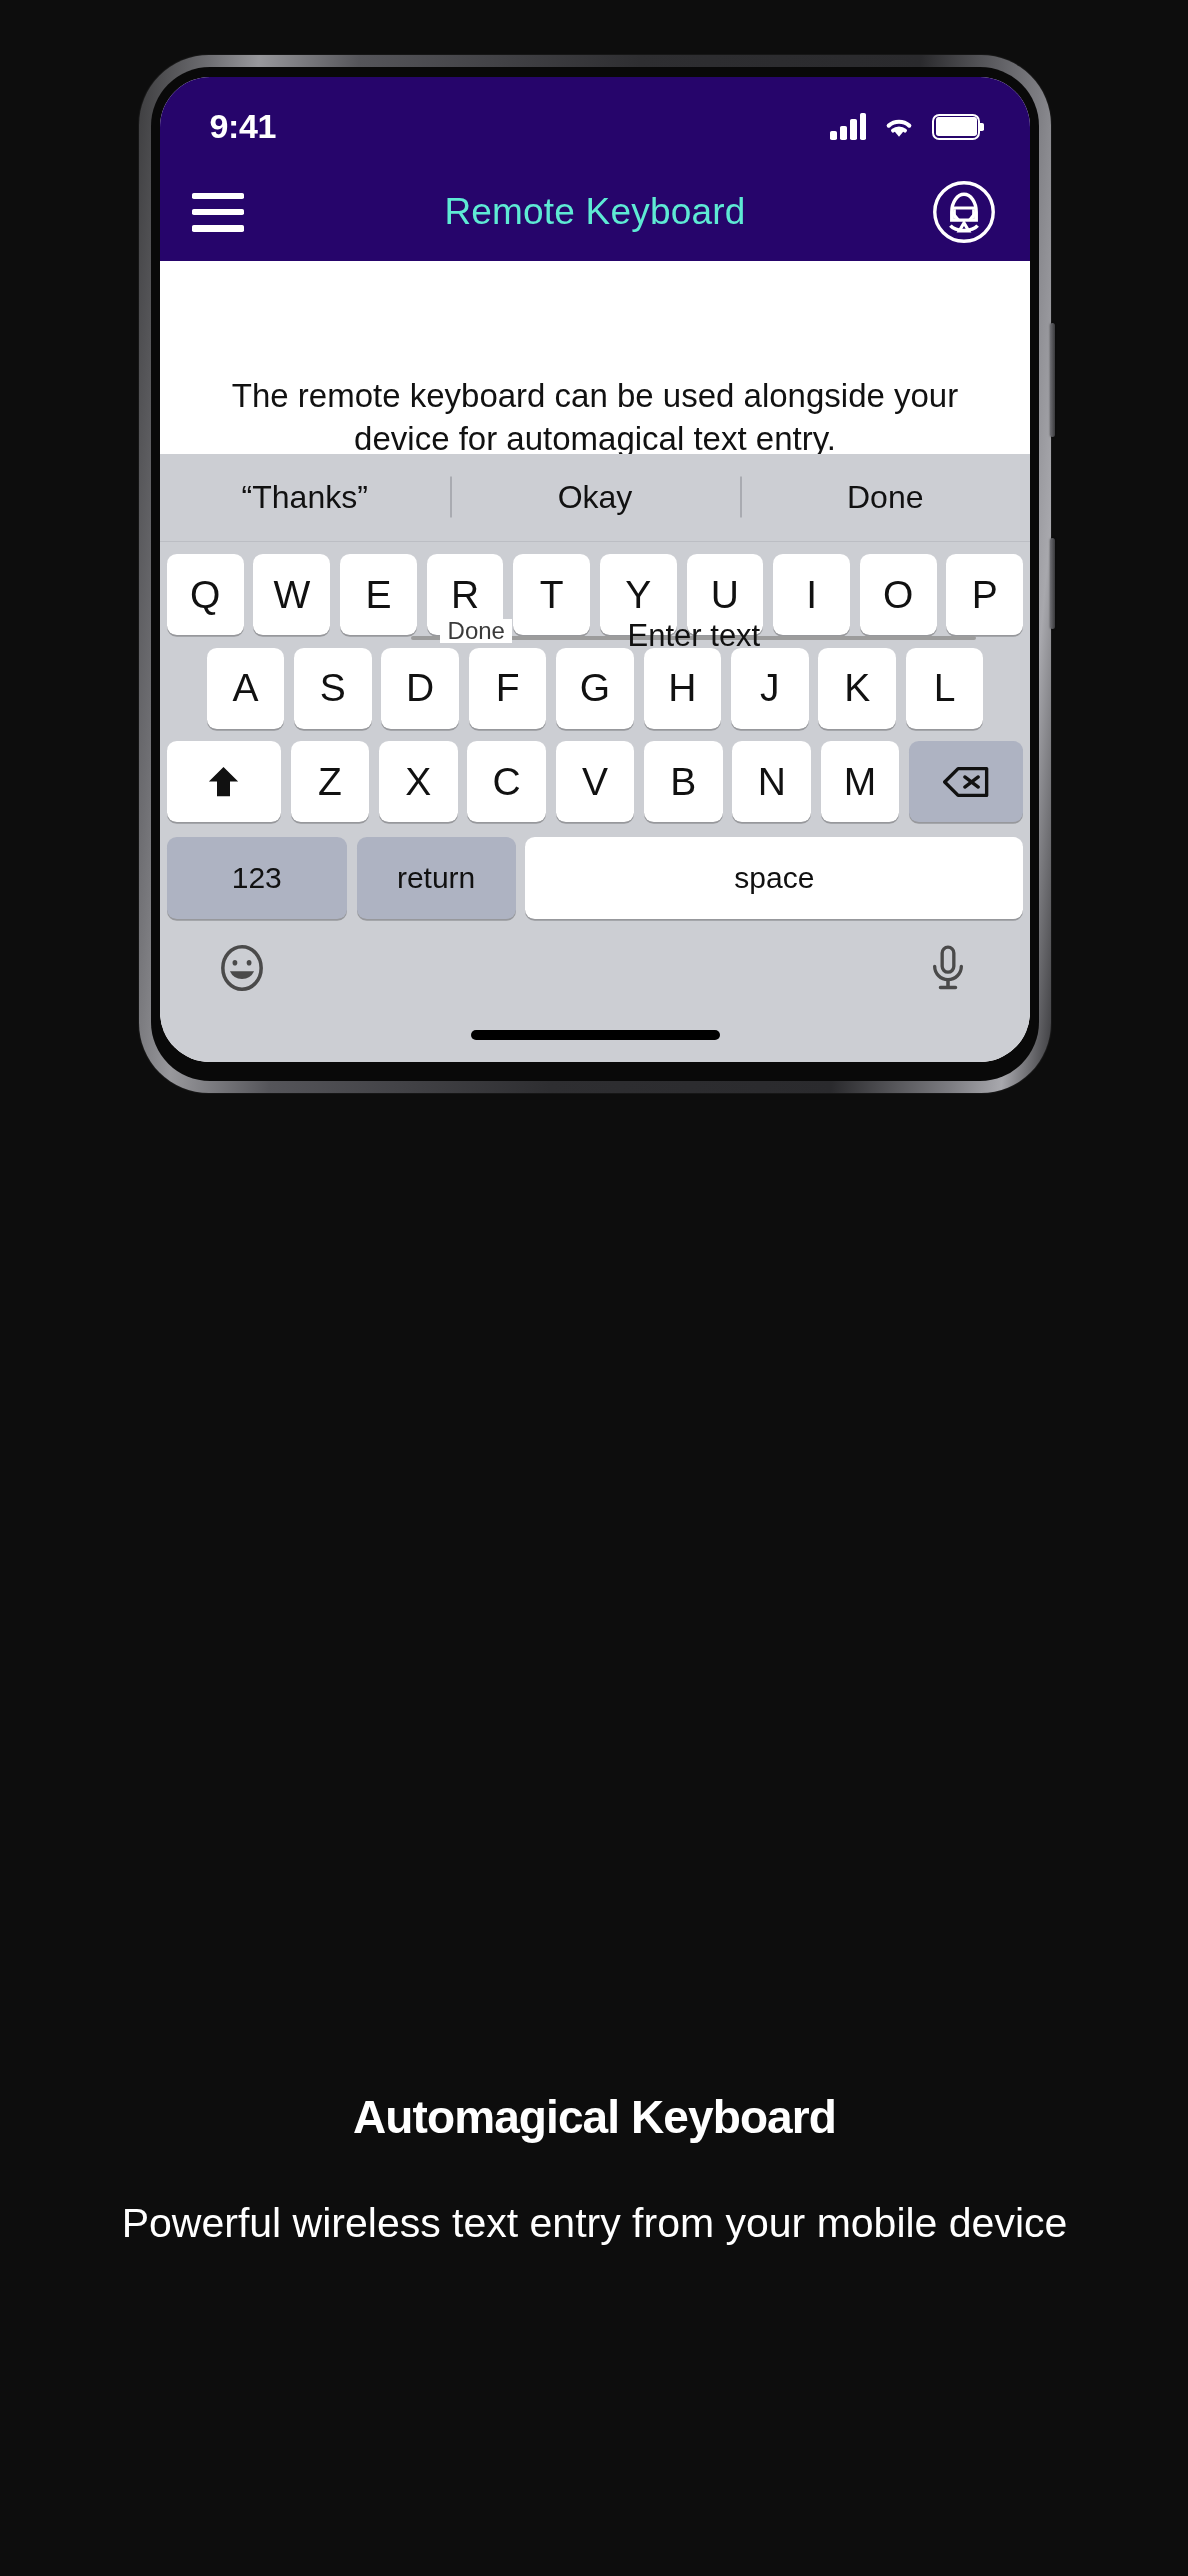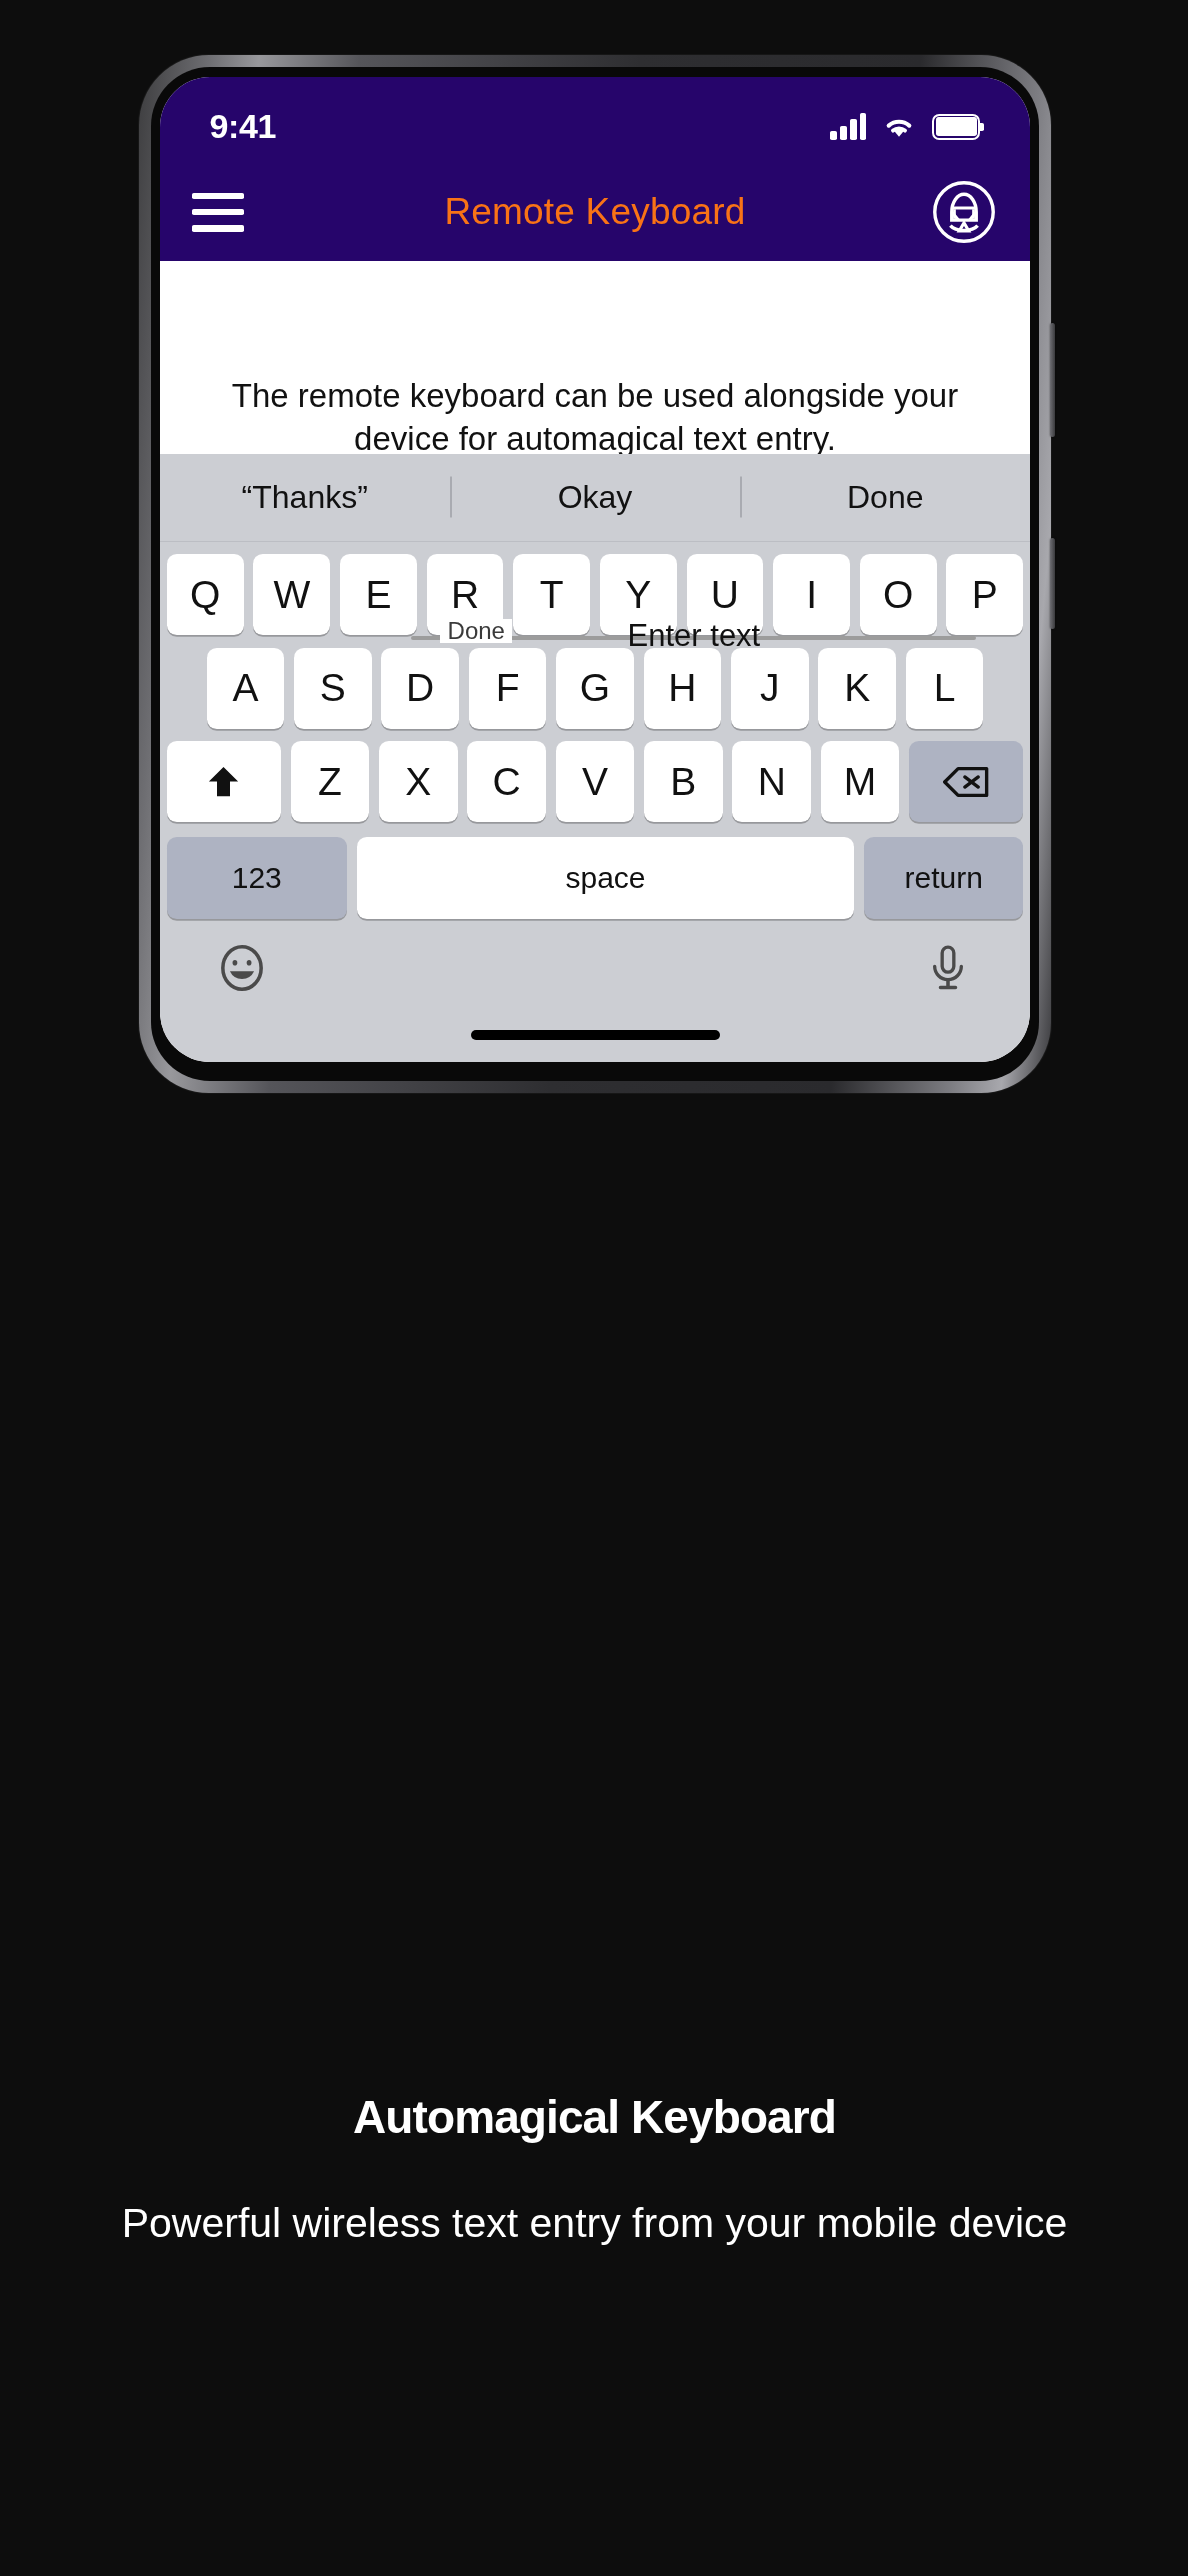--- a/index.html
+++ b/index.html
@@ -140,21 +140,21 @@
     cursor: pointer;
   }
   .hamburger span {
     display: block; height: 6.3px; width: 100%;
     background: #ffffff; border-radius: 1.8px;
   }
   .app-bar-title {
     position: absolute;
     left: 0; right: 0;
     text-align: center;
-    color: #f97316;
+    color: #5eead4;
     font-size: 37px;
     letter-spacing: 0.2px;
     pointer-events: none;
   }
   .app-logo {
     margin-left: auto;
     width: 68px; height: 68px;
     z-index: 2;
     cursor: pointer;
   }
@@ -435,22 +435,22 @@
             <div class="key fn">
               <svg width="47" height="36" viewBox="0 0 28 20">
                 <path d="M9 2 L26 2 L26 18 L9 18 L1 10 Z" fill="none" stroke="#111" stroke-width="2" stroke-linejoin="round"></path>
                 <path d="M13 7 L21 13 M21 7 L13 13" stroke="#111" stroke-width="2" stroke-linecap="round"></path>
               </svg>
             </div>
           </div>
 
           <div class="key-row row4">
             <div class="key fn num">123</div>
+            <div class="key fn return">return</div>
             <div class="key space">space</div>
-            <div class="key fn return">return</div>
           </div>
 
           <div class="bottom-bar">
             <svg class="emoji-icon" viewBox="0 0 24 24">
               <ellipse cx="12" cy="12" rx="9.2" ry="10.2" fill="none" stroke="#4a4a4a" stroke-width="1.7"></ellipse>
               <ellipse cx="8.6" cy="9.5" rx="1.15" ry="1.35" fill="#4a4a4a"></ellipse>
               <ellipse cx="15.4" cy="9.5" rx="1.15" ry="1.35" fill="#4a4a4a"></ellipse>
               <path d="M6.2 13.6 A6.4 6.4 0 0 0 17.8 13.6 Z" fill="#4a4a4a"></path>
             </svg>
             <svg class="mic-icon" viewBox="0 0 24 24">

